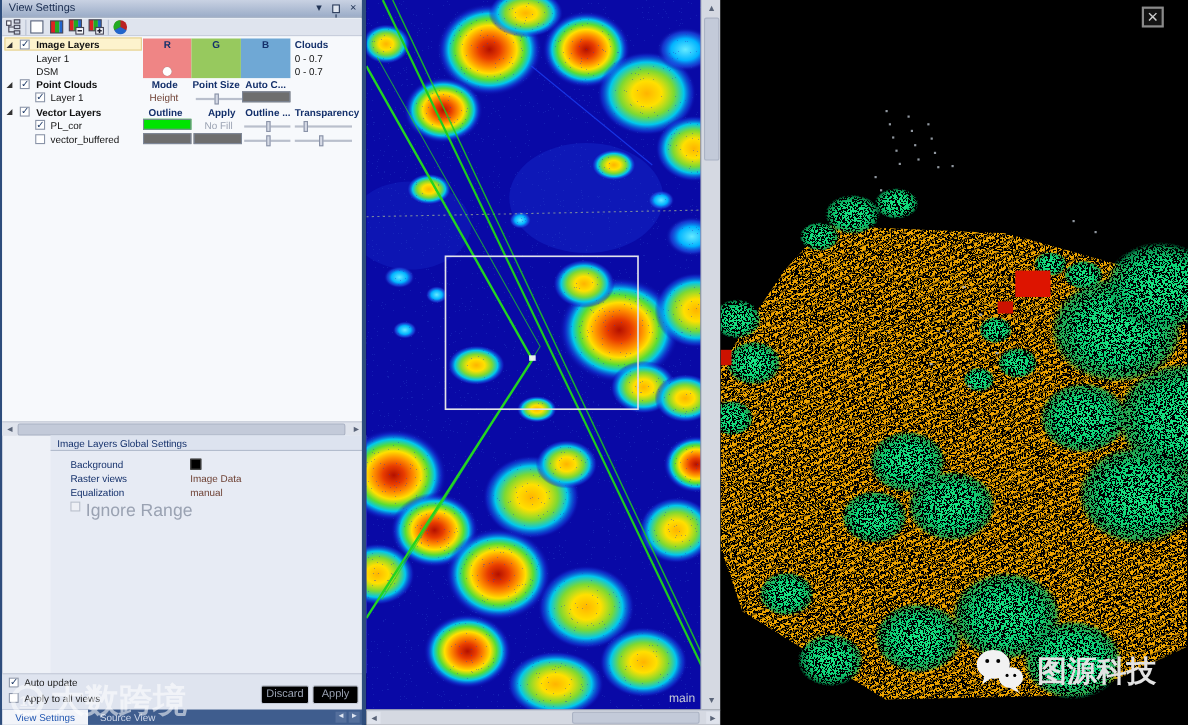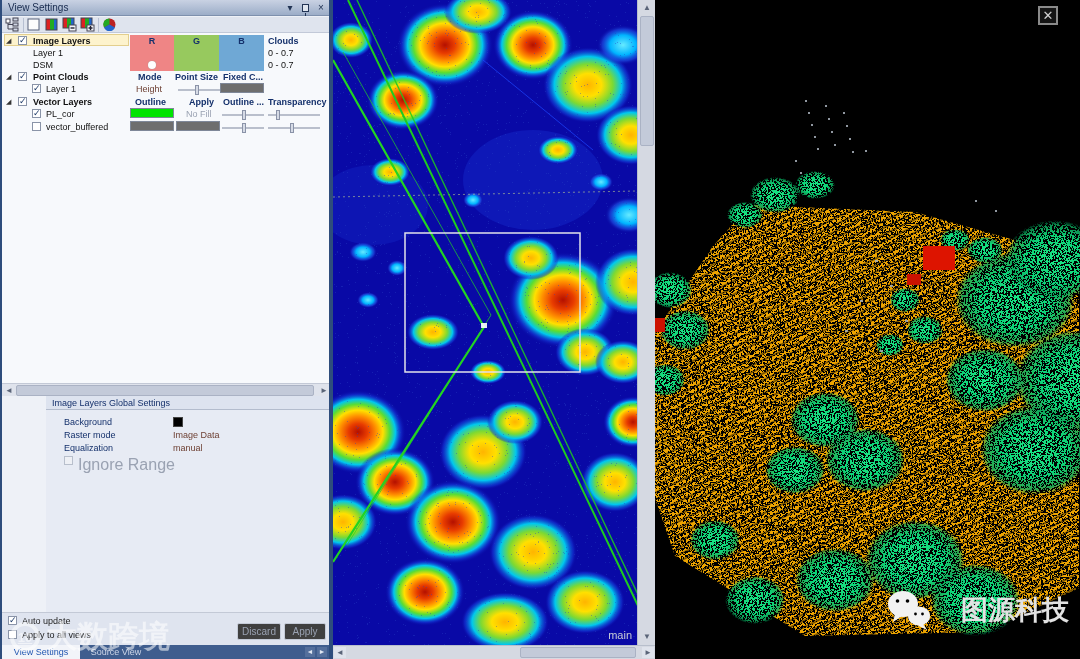--- a/index.html
+++ b/index.html
@@ -47,21 +47,21 @@
   .sthumb { position:absolute; top:1px; height:11px; background:#c3cad9; border:1px solid #aab2c4; border-radius:2px; }
 
   .lower { position:absolute; left:0; top:396px; width:329px; height:216px; background:#e7ebf4;margin-left:44px; }
   .gshead { position:absolute; left:0; top:0; width:329px; height:14px; background:#dde3ef;
     border-bottom:1px solid #b3bccd; color:#14306b; font-size:9px; line-height:14px; padding-left:6px; }
   .gslabel { position:absolute; left:18px; color:#14306b; font-size:9px; }
   .gsval { position:absolute; left:127px; color:#6e4134; font-size:9px; }
   .blacksw { position:absolute; left:127px; width:10px; height:10px; background:#000; border:1px solid #444; }
 
   .footer { position:absolute; left:0; top:612px; width:329px; height:33px; background:#dfe4ef; border-top:1px solid #c3c9d6; font-size:9px; }
-  .btn { position:absolute; top:10px; height:17px; background:#404040; border:1px solid #c5cbd8; border-radius:2px;
+  .btn { position:absolute; top:10px; height:17px; background:#000000; border:1px solid #c5cbd8; border-radius:2px;
     color:#9aa2b2; font-size:10px; text-align:center; line-height:15px; }
   .tabbar { position:absolute; left:0; top:645px; width:329px; height:14px; background:#3f5d8e; }
   .tab { position:absolute; top:0; height:14px; font-size:9px; line-height:14px; text-align:center; }
   .tab.active { background:#f2f4f9; color:#1f55b0; }
   .tab.inactive { color:#cdd6e8; }
   .tabarrow { position:absolute; top:2px; width:10px; height:10px; background:#546f9c; color:#dfe6f2; font-size:7px; line-height:10px; text-align:center; }
 
   
   #divider { position:absolute; left:329px; top:0; width:4px; height:659px; background:#2e4d7c; }
   #view2d { position:absolute; left:333px; top:0; width:304px; height:645px; background:#0909a6; overflow:hidden; }
@@ -71,21 +71,21 @@
   .vbtn { position:absolute; left:1px; width:16px; height:13px; color:#5a6478; font-size:8px; line-height:13px; text-align:center; }
   #view3d { position:absolute; left:655px; top:0; width:425px; height:659px; background:#000; overflow:hidden; }
   #close3d { position:absolute; right:22px; top:6px; width:20px; height:19px; border:2px solid #8a8a8a;
     color:#cfcfcf; font-size:13px; line-height:15px; text-align:center; background:#141414; }
 
   
   #wm-left { position:absolute; left:10px; top:616px; display:flex; align-items:center; gap:6px;
     color:rgba(255,255,255,0.55); font-size:31px; font-weight:bold; pointer-events:none; }
   #wm-left .ring { width:30px; height:30px; border:4px solid rgba(255,255,255,0.5); border-radius:50%;
     font-size:13px; line-height:23px; text-align:center; color:rgba(255,255,255,0.55);text-decoration:underline; }
-  #wm-right { position:absolute; left:885px; top:588px; display:flex; align-items:center; gap:28px;
+  #wm-right { position:absolute; left:885px; top:588px; display:flex; align-items:center; gap:10px;
     color:#e2e2e2; font-size:27px; font-weight:bold; pointer-events:none; }
 </style>
 </head>
 <body>
 
 <div id="app">
 
   <div id="left-panel">
 
     <div class="titlebar">
@@ -173,21 +173,21 @@
 
       <span class="trow-label" style="left:31px;top:27px">DSM</span>
       <span class="whitedot" style="left:146px;top:28px"></span>
       <span class="cellval" style="left:266px;top:27px">0 - 0.7</span>
 
       <span class="arrow" style="left:4px;top:40px">◢</span>
       <span class="cb on" style="left:16px;top:39px"></span>
       <span class="trow-label bold" style="left:31px;top:39px">Point Clouds</span>
       <span class="colhead" style="left:136px;top:39px">Mode</span>
       <span class="colhead" style="left:173px;top:39px">Point Size</span>
-      <span class="colhead" style="left:221px;top:39px">Fixed C...</span>
+      <span class="colhead" style="left:221px;top:39px">Auto C...</span>
 
       <span class="cb on" style="left:30px;top:51px"></span>
       <span class="trow-label" style="left:44px;top:51px">Layer 1</span>
       <span class="valtext" style="left:134px;top:51px">Height</span>
       <span class="slider" style="left:176px;top:56px;width:48px">
           <i class="thumb" style="left:35%"></i>
         </span>
       <span class="sw" style="left:218px;top:50px;width:44px;background:#6e6e6e"></span>
 
       <span class="arrow" style="left:4px;top:65px">◢</span>
@@ -224,21 +224,21 @@
     <div class="hscroll">
       <span class="sbtn" style="left:1px">◄</span>
       <span class="sthumb" style="left:14px;width:298px"></span>
       <span class="sbtn" style="right:1px">►</span>
     </div>
 
     <div class="lower">
       <div class="gshead">Image Layers Global Settings</div>
       <span class="gslabel" style="top:21px">Background</span>
       <span class="blacksw" style="top:21px"></span>
-      <span class="gslabel" style="top:34px">Raster mode</span>
+      <span class="gslabel" style="top:34px">Raster views</span>
       <span class="gsval" style="top:34px">Image Data</span>
       <span class="gslabel" style="top:47px">Equalization</span>
       <span class="gsval" style="top:47px">manual</span>
       <span class="cb dis" style="left:18px;top:60px;position:absolute"></span>
       <span class="graytext" style="left:32px;top:60px">Ignore Range</span>
     </div>
 
     <div class="footer">
       <span class="cb on" style="left:6px;top:3px"></span>
       <span class="trow-label" style="left:20px;top:3px;color:#222">Auto update</span>

